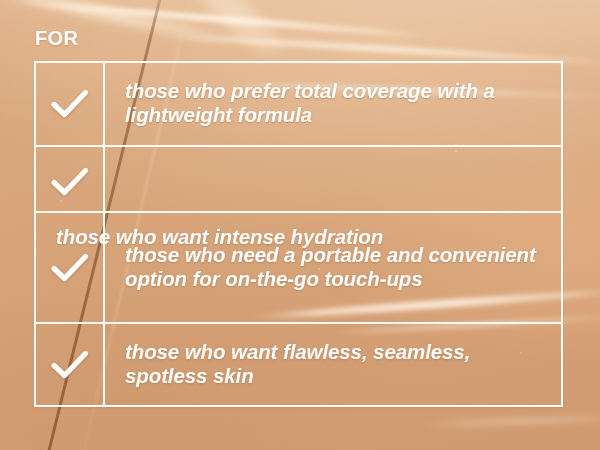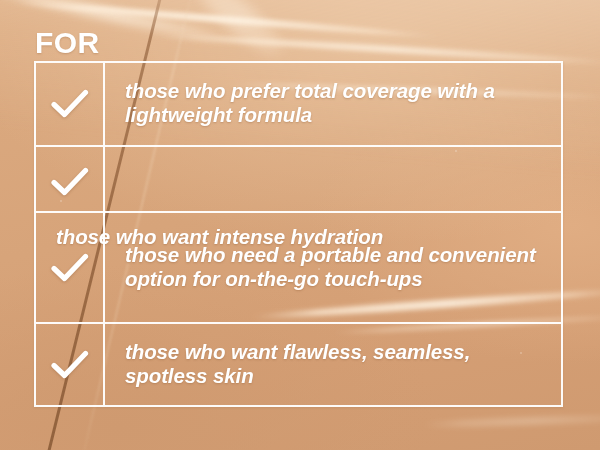--- a/index.html
+++ b/index.html
@@ -73,21 +73,21 @@
 
   
   .speck { position:absolute; background:rgba(255,255,255,.28); border-radius:50%; filter:blur(.6px); }
 
   
   .content { position:absolute; inset:0; }
 
   .heading {
     position:absolute;
     left:35px; top:28px;
-    font-size:30px;
+    font-size:20px;
     font-weight:bold;
     letter-spacing:.4px;
     color:#ffffff;
     text-shadow:0 1px 2px rgba(150,100,62,.35);
     line-height:1;
   }
 
   .table {
     position:absolute;
     left:34px; top:61px;

